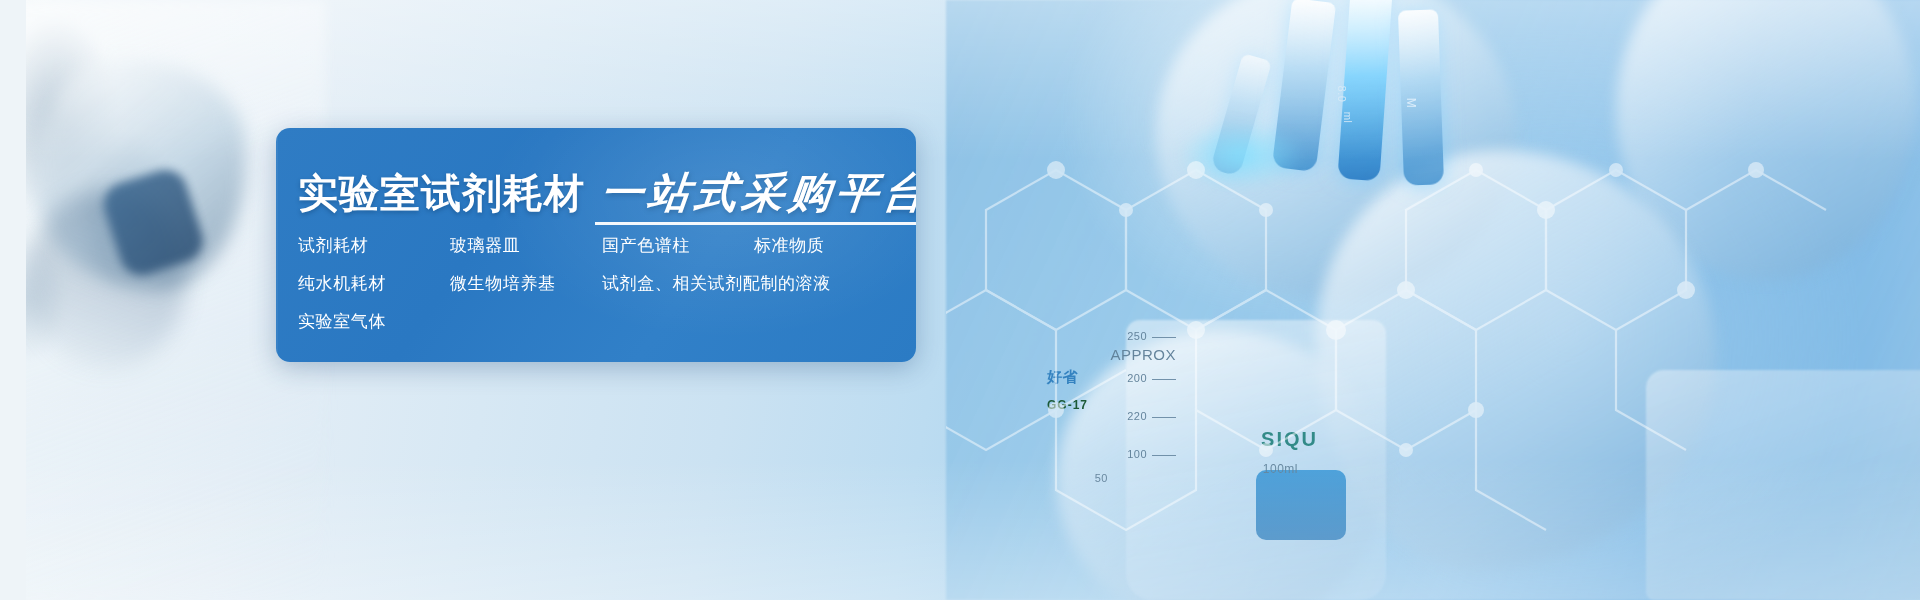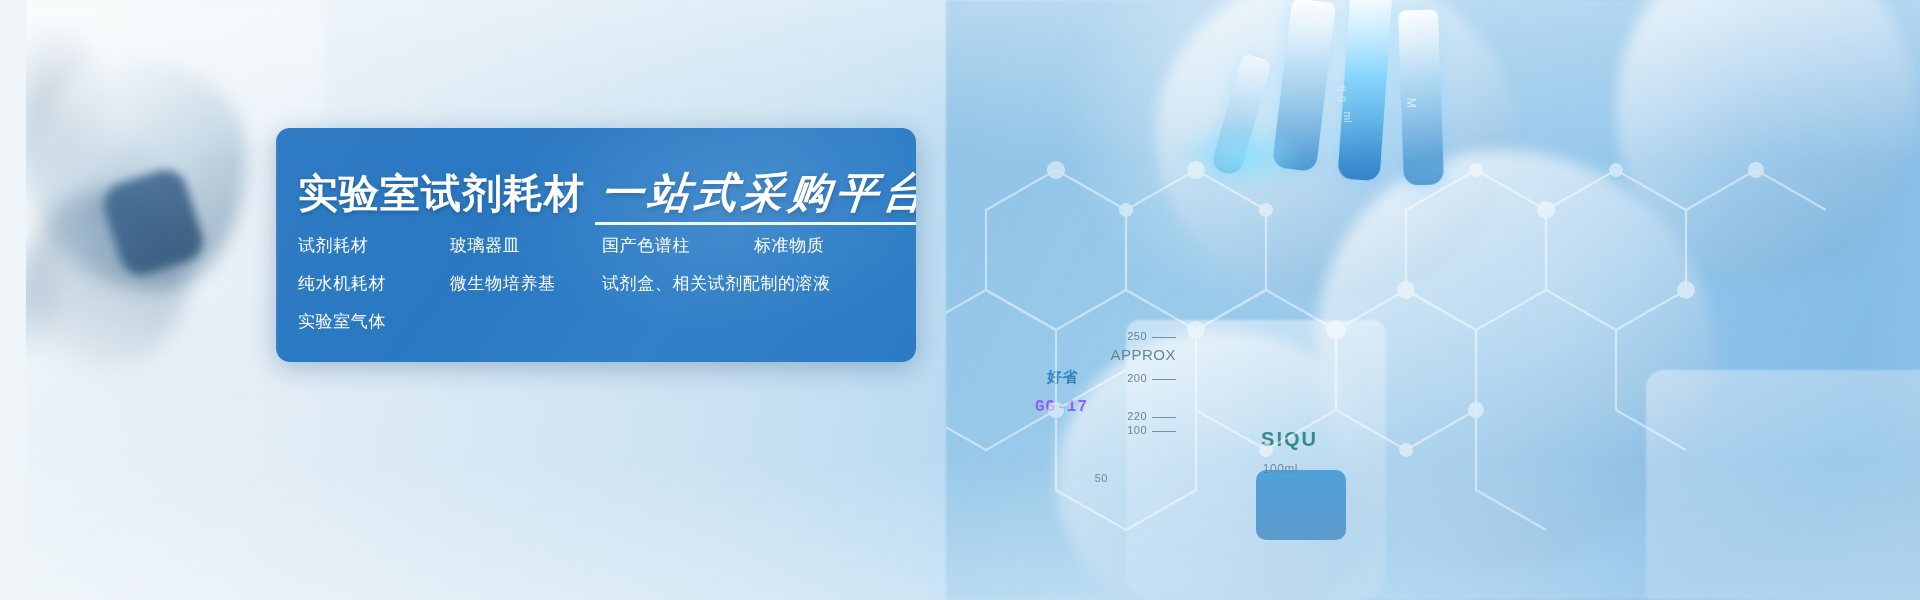--- a/index.html
+++ b/index.html
@@ -187,24 +187,24 @@
   <div class="tube-glow"></div>
 
   <div class="beaker"></div>
   <div class="beaker-liquid"></div>
   <div class="flask2"></div>
 
   <div class="grad" style="right:770px;top:330px;"><span>250</span><span class="tick"></span></div>
   <div class="grad" style="right:770px;top:346px;font-size:15px;"><span>APPROX</span></div>
   <div class="grad" style="right:770px;top:372px;"><span>200</span><span class="tick"></span></div>
   <div class="grad" style="right:770px;top:410px;"><span>220</span><span class="tick"></span></div>
-  <div class="grad" style="right:770px;top:424px;"><span>100</span><span class="tick"></span></div>
+  <div class="grad" style="right:770px;top:448px;"><span>100</span><span class="tick"></span></div>
   <div class="grad" style="right:838px;top:472px;"><span>50</span></div>
   <div class="grad" style="right:868px;top:368px;color:#2f7fbe;font-size:15px;font-weight:bold;"><span>好省</span></div>
-  <div class="grad" style="right:858px;top:398px;color:#8b5cf6;font-size:16px;font-weight:bold;letter-spacing:1px;font-family:Liberation Mono, monospace;"><span>GG-17</span></div>
+  <div class="grad" style="right:858px;top:398px;color:#14532d;font-size:12px;font-weight:bold;letter-spacing:1px;"><span>GG-17</span></div>
   <div class="grad" style="right:628px;top:428px;color:#0f766e;font-size:20px;font-weight:bold;letter-spacing:2px;opacity:.8;"><span>SIQU</span></div>
   <div class="grad" style="right:648px;top:462px;color:#62849c;font-size:12px;"><span>100ml</span></div>
   <div class="grad" style="right:595px;top:88px;color:#cfe6f6;font-size:11px;transform:rotate(90deg);"><span>8.0</span></div>
   <div class="grad" style="right:592px;top:112px;color:#cfe6f6;font-size:10px;transform:rotate(90deg);"><span>ml</span></div>
   <div class="grad" style="right:530px;top:96px;color:#dceefc;font-size:12px;transform:rotate(90deg);"><span>M</span></div>
 
   <svg class="lattice" viewBox="0 0 1000 600" preserveAspectRatio="none">
     <g stroke="#ffffff" stroke-width="2.2" fill="none" opacity="0.85">
       <path d="M40,210 L110,170 L180,210 L180,290 L110,330 L40,290 Z"></path>
       <path d="M180,210 L250,170 L320,210 L320,290 L250,330 L180,290 Z"></path>

